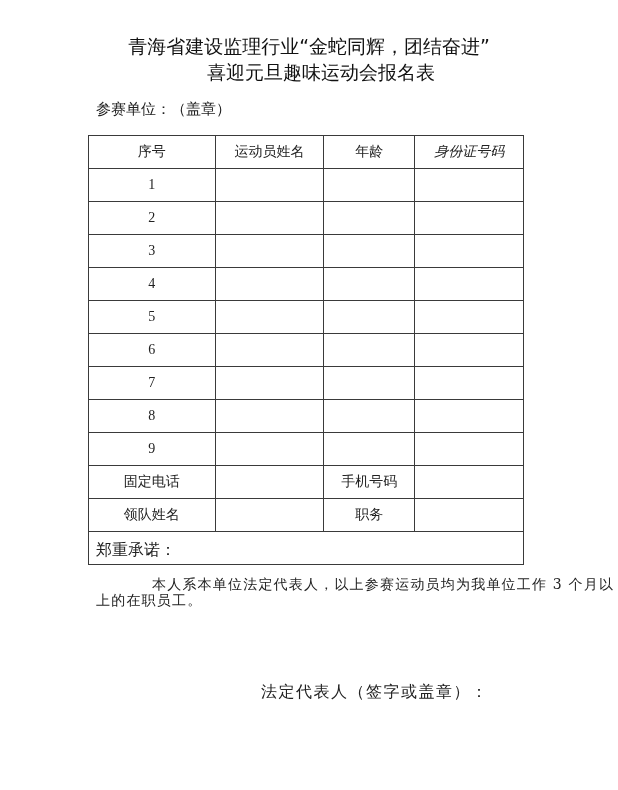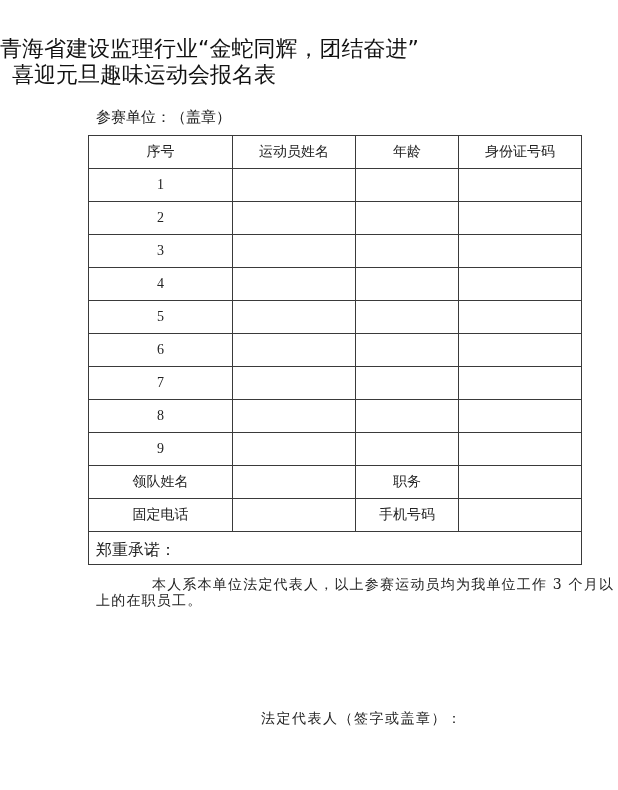--- a/index.html
+++ b/index.html
@@ -1,32 +1,32 @@
 <!DOCTYPE html>
 <html><head>
 <meta charset="utf-8">
 <style>
   html, body { margin:0; padding:0; background:#ffffff; }
   body { width:618px; height:790px; position:relative; overflow:hidden;
          font-family:"DejaVu Serif","Liberation Serif",serif; color:#1a1a1a; }
-  .title { position:absolute; left:0; width:618px; 
-           font-family:"DejaVu Sans","Liberation Sans",sans-serif; font-size:22px; color:#111; }
+  .title { position:absolute; left:0; width:618px; text-align:center;
+           font-family:"DejaVu Sans","Liberation Sans",sans-serif; font-size:19px; color:#111; }
   .t1 { top:34px; }
   .t2 { top:60px;padding-left:12px; }
-  .unit { position:absolute; left:96px; top:108px; font-size:15px; color:#222; }
-  table.form { position:absolute; left:88px; top:135px; border-collapse:collapse; width:494px; }
+  .unit { position:absolute; left:96px; top:100px; font-size:15px; color:#222; }
+  table.form { position:absolute; left:88px; top:135px; border-collapse:collapse; width:436px; }
   table.form td { border:1.6px solid #3a3a3a; height:32px; padding:0; text-align:center;
                   font-size:14px; color:#222; vertical-align:middle; }
-  .c1 { width:143px; } .c2 { width:122px;font-family:Liberation Serif, serif; } .c3 { width:102px; } .c4 { width:122px; }
+  .c1 { width:143px; } .c2 { width:122px;font-family:Liberation Serif, serif; } .c3 { width:102px; } .c4 { width:122px;font-style:italic; }
   .num { font-family:"Liberation Serif","DejaVu Serif",serif; font-size:14px; }
   td.pledge { height:182px; text-align:left; vertical-align:top; position:relative; }
   .p-head { position:absolute; left:7px; top:8px; font-size:16px; }
   .p-body1 { position:absolute; left:32px; top:44px; font-size:14px; letter-spacing:1.2px; white-space:nowrap;margin-left:31px; }
   .p-body2 { position:absolute; left:7px; top:60px; font-size:14px; letter-spacing:1.2px; }
-  .p-sign { position:absolute; left:172px; top:150px; font-size:14px; letter-spacing:1.5px;margin-top:28px; }
+  .p-sign { position:absolute; left:172px; top:150px; font-size:16px; letter-spacing:1.5px; }
 </style>
 </head>
 <body>
 
 <div class="title t1">青海省建设监理行业“金蛇同辉，团结奋进”</div>
 <div class="title t2">喜迎元旦趣味运动会报名表</div>
 <div class="unit">参赛单位：（盖章）</div>
 
 <table class="form">
   <tbody>
@@ -84,29 +84,29 @@
     <td></td>
     <td></td>
   </tr>
   <tr>
     <td class="num">9</td>
     <td></td>
     <td></td>
     <td></td>
   </tr>
   <tr>
+    <td>固定电话</td>
+    <td></td>
+    <td>手机号码</td>
+    <td></td>
+  </tr>
+  <tr>
     <td>领队姓名</td>
     <td></td>
     <td>职务</td>
-    <td></td>
-  </tr>
-  <tr>
-    <td>固定电话</td>
-    <td></td>
-    <td>手机号码</td>
     <td></td>
   </tr>
   <tr>
     <td class="pledge" colspan="4">
       <span class="p-head">郑重承诺：</span>
       <span class="p-body1">本人系本单位法定代表人，以上参赛运动员均为我单位工作 3 个月以</span>
       <span class="p-body2">上的在职员工。</span>
       <span class="p-sign">法定代表人（签字或盖章）：</span>
     </td>
   </tr>

